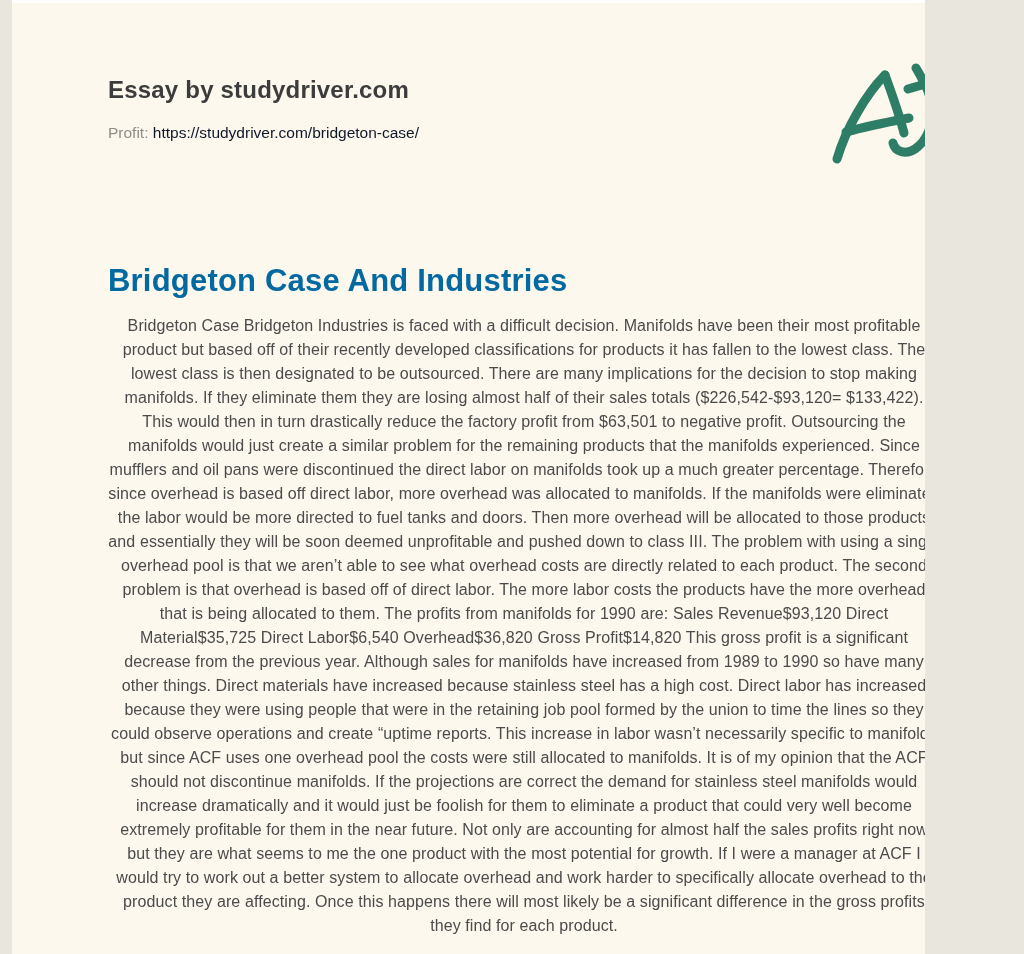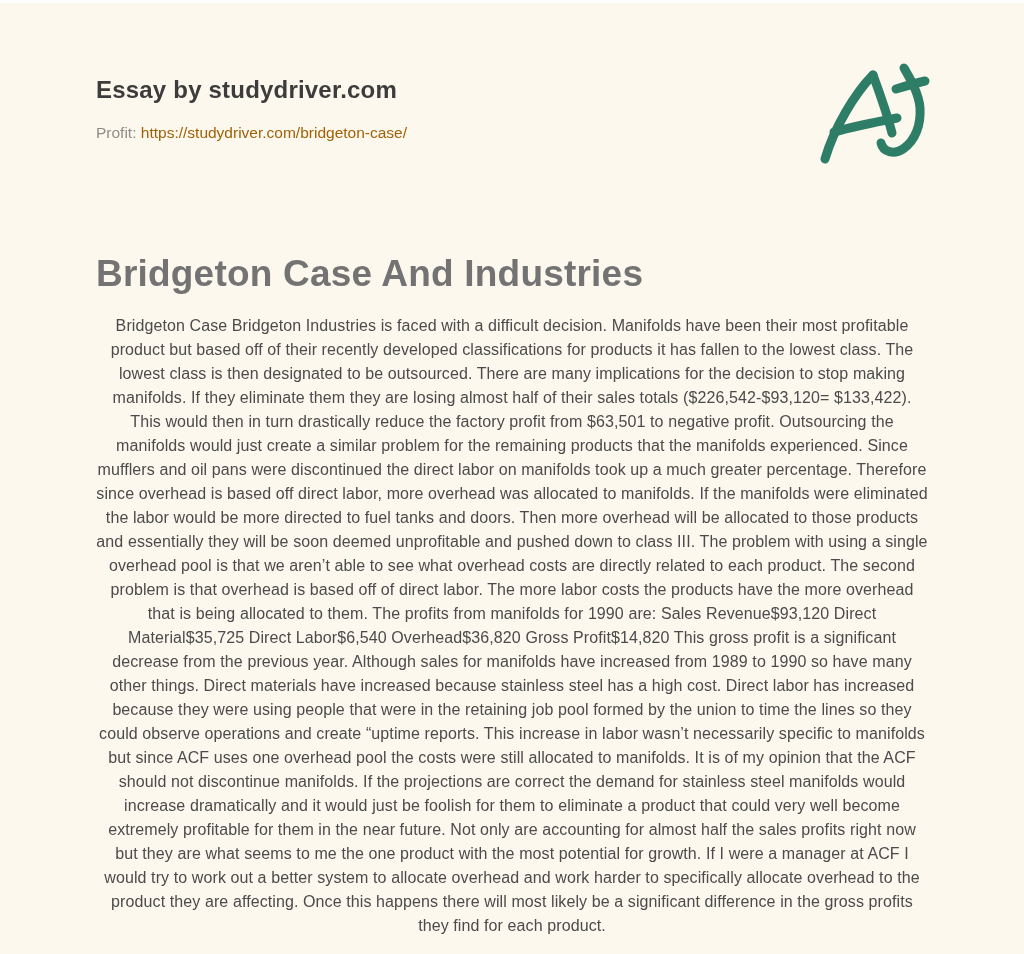--- a/index.html
+++ b/index.html
@@ -1,23 +1,24 @@
 <!DOCTYPE html>
 <html><head>
 <meta charset="utf-8">
 <style>
   * { margin: 0; padding: 0; box-sizing: border-box; }
   html, body { background: #e9e6de; }
   .page {
     position: relative;
-    width: 1024px;
+    width: 913px;
     height: 954px;
     background: #fdf8ee;
     overflow: hidden;
     font-family: "Liberation Sans", sans-serif;
+    margin-left: 12px;
   }
   .top-strip {
     position: absolute;
     top: 0; left: 0; right: 0;
     height: 3px;
     background: #ffffff;
   }
   .header-title {
     position: absolute;
     left: 96px;
@@ -28,38 +29,38 @@
     letter-spacing: 0.2px;
   }
   .source-line {
     position: absolute;
     left: 96px;
     top: 124px;
     font-size: 15.5px;
     color: #908d86;
   }
   .source-link {
-    color: #a16207;
+    color: #0f172a;
     text-decoration: none;
     cursor: pointer;
   }
   .logo {
     position: absolute;
     left: 812px;
     top: 56px;
     width: 135px;
     height: 130px;
   }
   .essay-title {
     position: absolute;
     left: 96px;
-    top: 253px;
-    font-size: 37px;
+    top: 263px;
+    font-size: 31px;
     font-weight: 700;
-    color: #737373;
+    color: #0369a1;
     letter-spacing: 0.2px;
   }
   .essay-body {
     position: absolute;
     left: 96px;
     top: 314px;
     width: 832px;
     font-size: 16px;
     line-height: 24px;
     color: #4b4b4b;

